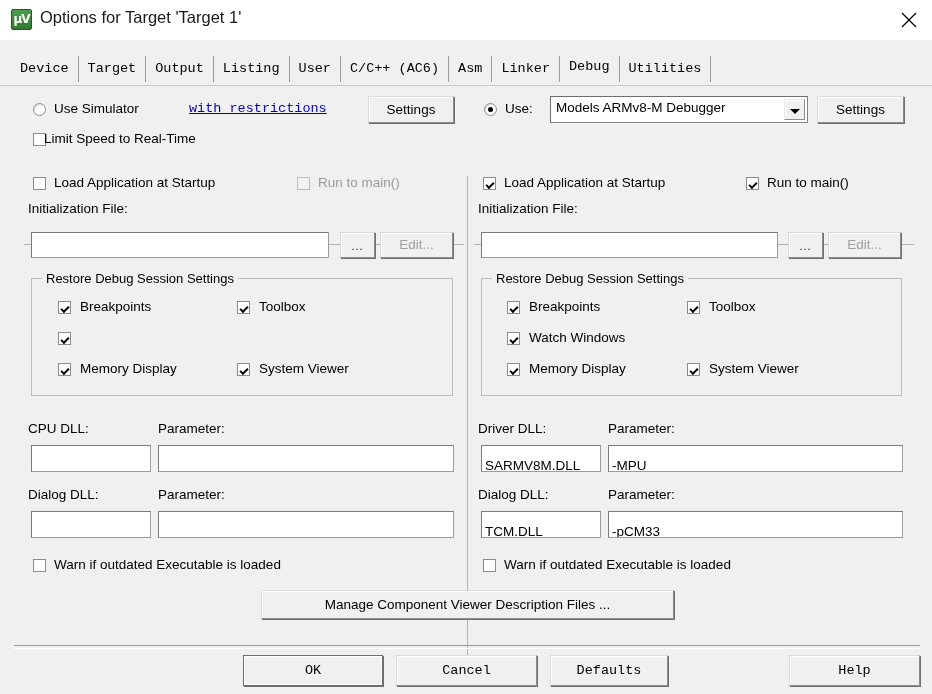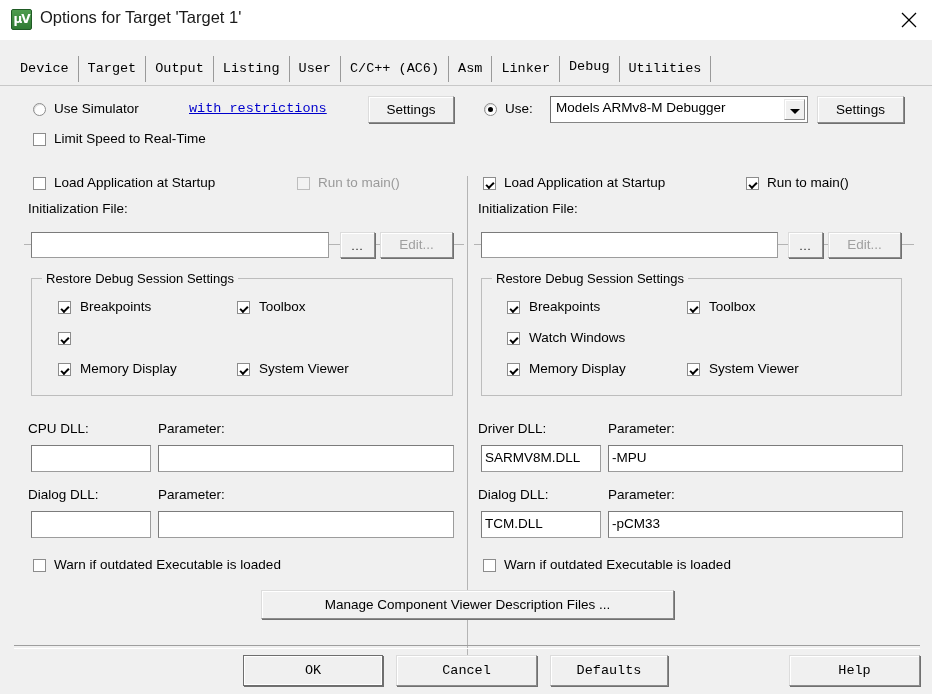--- a/index.html
+++ b/index.html
@@ -135,21 +135,21 @@
     box-shadow:inset 0 0 0 1px #ffffff, inset 0 0 0 2px #f0f0f0, 1px 1px 0 #707070;
   }
 
   .txt{
     position:absolute;
     background:#ffffff;
     border:1px solid #9c9c9c;
     border-top-color:#7b7b7b;border-left-color:#7b7b7b;
     box-sizing:border-box;
     font-size:13.5px;
-    padding:2px 3px;
+    padding:10px 3px;
     color:#000;
     font-family:"Liberation Sans", sans-serif;
     overflow:hidden;white-space:nowrap;
     line-height:19px;
   }
 
   .combo{
     position:absolute;background:#ffffff;
     border:1px solid #848484;border-top-color:#6e6e6e;border-left-color:#6e6e6e;
     box-sizing:border-box;
@@ -225,21 +225,21 @@
   <div class="vdiv"></div>
   <div class="hdiv-left"></div>
   <div class="hdiv-right"></div>
 
   <div class="radio" style="left:33px;top:17px;"></div>
   <div class="lbl" style="left:54px;top:15px;">Use Simulator</div>
   <div class="link" style="left:189px;top:15px;">with restrictions</div>
   <div class="btn" style="left:368px;top:10px;width:86px;height:27px;line-height:25px;">Settings</div>
 
   <div class="cb" style="left:33px;top:47px;"></div>
-  <div class="lbl" style="left:54px;top:45px;">Limit Speed to Real-Time</div>
+  <div class="lbl" style="left:44px;top:45px;">Limit Speed to Real-Time</div>
 
   <div class="cb" style="left:33px;top:91px;"></div>
   <div class="lbl" style="left:54px;top:89px;">Load Application at Startup</div>
   <div class="cb dis" style="left:297px;top:91px;"></div>
   <div class="lbl dis" style="left:318px;top:89px;">Run to main()</div>
 
   <div class="lbl" style="left:28px;top:115px;">Initialization File:</div>
   <div class="txt" style="left:31px;top:146px;width:298px;height:26px;"></div>
   <div class="btn dots" style="left:340px;top:146px;width:35px;height:26px;line-height:26px;">...</div>
   <div class="btn dis" style="left:380px;top:146px;width:73px;height:26px;line-height:24px;">Edit...</div>

